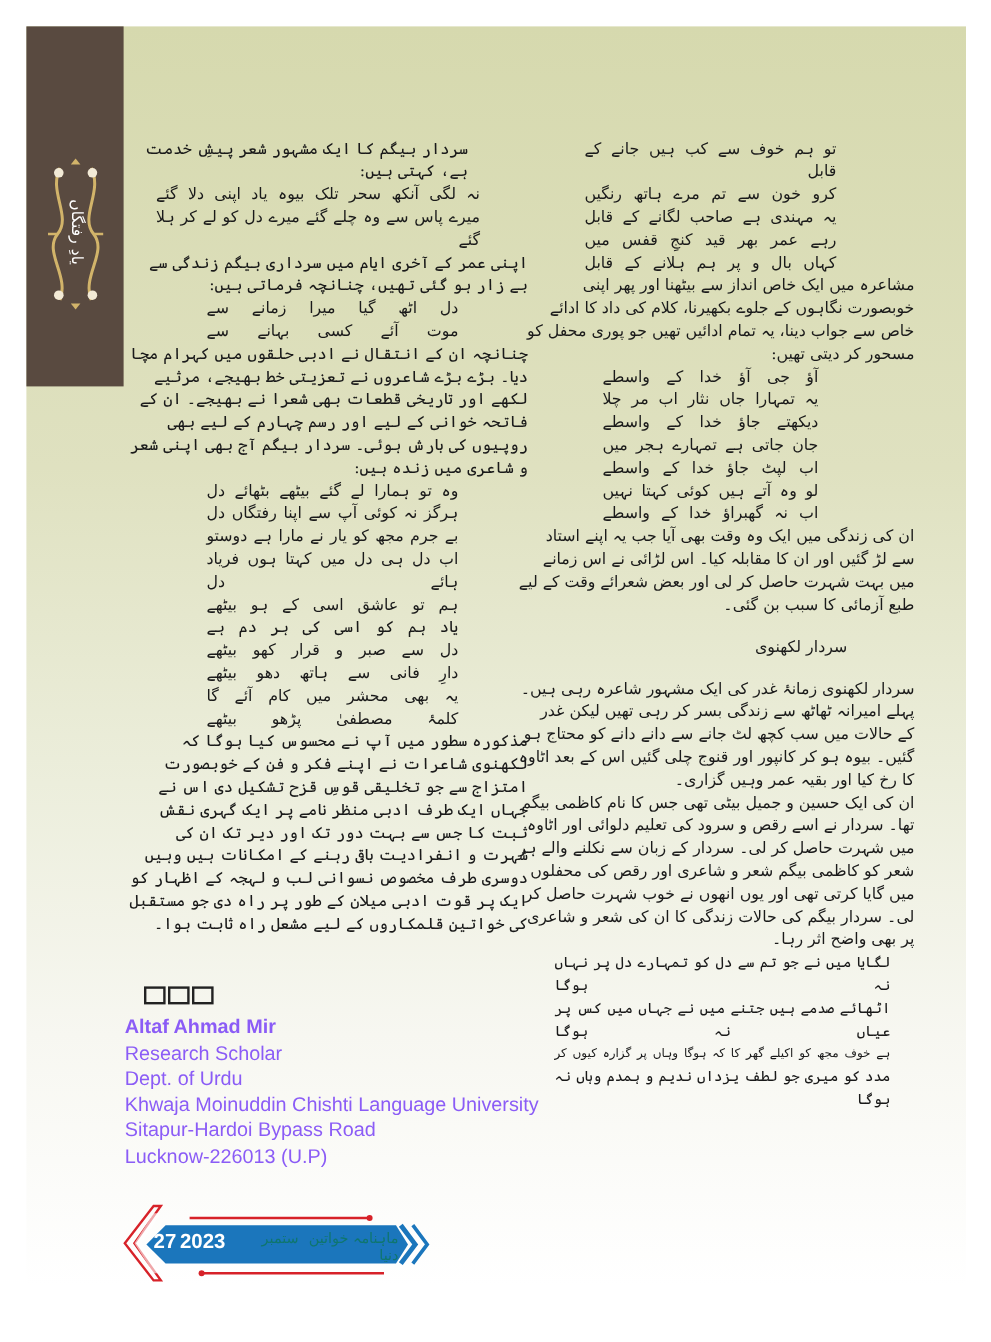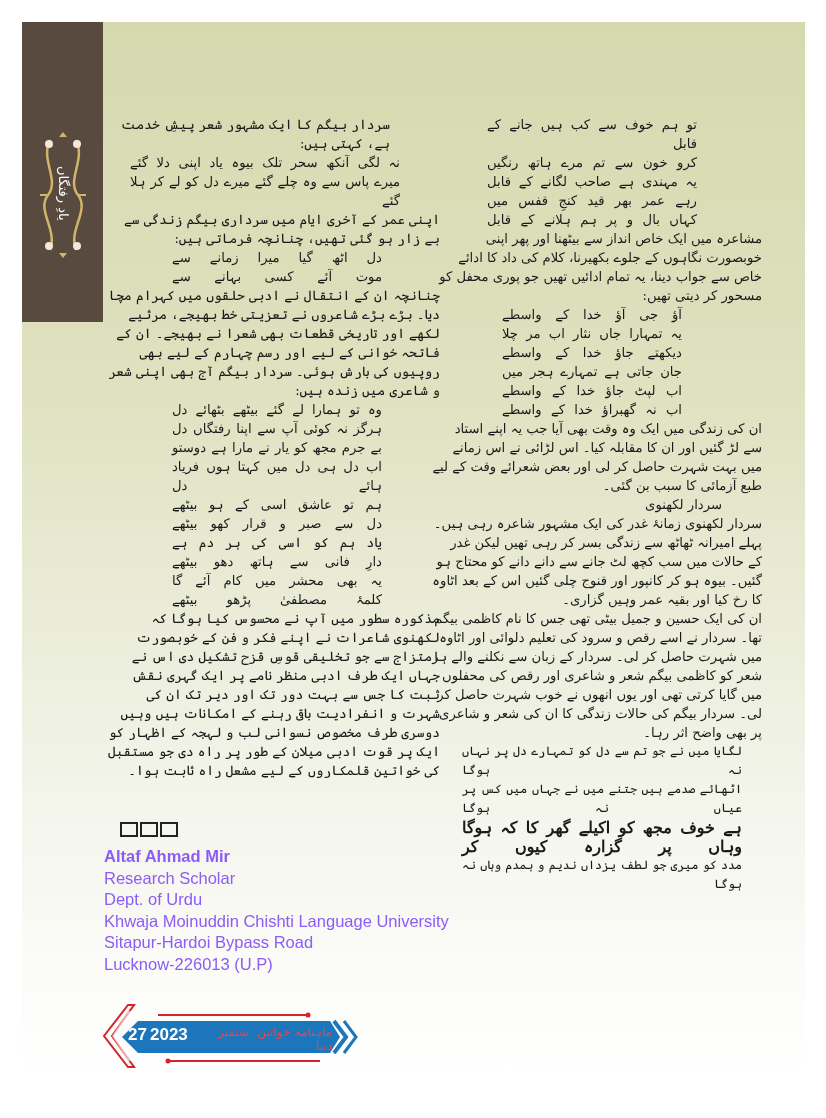--- a/index.html
+++ b/index.html
@@ -31,21 +31,21 @@
   }
   .col-right { left:432px; top:115px; width:330px; }
   .col-left { left:108px; top:115px; width:332px; }
   .para { margin:0; }
   .verse {
     margin:0 auto; text-align:justify; text-align-last:justify;
   }
   .verse-right { width:210px; margin-right:65px; }
   .verse-left { width:210px; margin-right:58px; }
   .verse-narrow { width:180px; margin-right:80px; }
-  .heading { margin:0; padding-right:40px; }
+  .heading { margin:16px; padding-right:40px; }
   .end-marks {
     position:absolute; left:120px; top:822px;
     font-family:"DejaVu Sans", sans-serif; font-size:16px; letter-spacing:1px; direction:ltr;
   }
   .end-marks span {
     display:inline-block; width:14px; height:11px; border:2px solid #222; margin-right:2px;
   }
   .author {
     position:absolute; left:104px; top:846px; direction:ltr; text-align:left;
     font-family:"Liberation Sans", sans-serif; font-size:16.5px; line-height:21.5px; color:#8b5cf6;
@@ -55,21 +55,21 @@
     position:absolute; left:100px; top:1003px; width:270px; height:66px;
   }
   .footer svg { position:absolute; left:0; top:0; }
   .f-page, .f-year {
     position:absolute; top:22px; color:#fff; font-family:"Liberation Sans", sans-serif;
     font-weight:bold; font-size:17px;
   }
   .f-page { left:28px; }
   .f-year { left:50px; }
   .f-month, .f-mag {
-    position:absolute; top:22px; color:#ef4444; font-size:12px; direction:rtl;
+    position:absolute; top:22px; color:#0f766e; font-size:12px; direction:rtl;
   }
   .f-month { left:118px; }
   .f-mag { left:152px; width:80px; text-align:right; }
 </style>
 </head>
 <body>
 
 <div class="page-bg"></div>
 
 <div class="side-tab">
@@ -92,46 +92,47 @@
   <div class="verse verse-right">کرو خون سے تم مرے ہاتھ رنگیں</div>
   <div class="verse verse-right">یہ مہندی ہے صاحب لگانے کے قابل</div>
   <div class="verse verse-right">رہے عمر بھر قید کنجِ قفس میں</div>
   <div class="verse verse-right">کہاں بال و پر ہم ہلانے کے قابل</div>
   <p class="para">مشاعرہ میں ایک خاص انداز سے بیٹھنا اور پھر اپنی خوبصورت نگاہوں کے جلوے بکھیرنا، کلام کی داد کا ادائے خاص سے جواب دینا، یہ تمام ادائیں تھیں جو پوری محفل کو مسحور کر دیتی تھیں:</p>
   <div class="verse verse-narrow">آؤ جی آؤ خدا کے واسطے</div>
   <div class="verse verse-narrow">یہ تمہارا جاں نثار اب مر چلا</div>
   <div class="verse verse-narrow">دیکھتے جاؤ خدا کے واسطے</div>
   <div class="verse verse-narrow">جان جاتی ہے تمہارے ہجر میں</div>
   <div class="verse verse-narrow">اب لپٹ جاؤ خدا کے واسطے</div>
+  <div class="verse verse-narrow">لو وہ آتے ہیں کوئی کہتا نہیں</div>
   <div class="verse verse-narrow">اب نہ گھبراؤ خدا کے واسطے</div>
   <p class="para">ان کی زندگی میں ایک وہ وقت بھی آیا جب یہ اپنے استاد سے لڑ گئیں اور ان کا مقابلہ کیا۔ اس لڑائی نے اس زمانے میں بہت شہرت حاصل کر لی اور بعض شعرائے وقت کے لیے طبع آزمائی کا سبب بن گئی۔</p>
   <p class="heading">سردار لکھنوی</p>
   <p class="para">سردار لکھنوی زمانۂ غدر کی ایک مشہور شاعرہ رہی ہیں۔ پہلے امیرانہ ٹھاٹھ سے زندگی بسر کر رہی تھیں لیکن غدر کے حالات میں سب کچھ لٹ جانے سے دانے دانے کو محتاج ہو گئیں۔ بیوہ ہو کر کانپور اور قنوج چلی گئیں اس کے بعد اٹاوہ کا رخ کیا اور بقیہ عمر وہیں گزاری۔</p>
   <p class="para">ان کی ایک حسین و جمیل بیٹی تھی جس کا نام کاظمی بیگم تھا۔ سردار نے اسے رقص و سرود کی تعلیم دلوائی اور اٹاوہ میں شہرت حاصل کر لی۔ سردار کے زبان سے نکلنے والے ہر شعر کو کاظمی بیگم شعر و شاعری اور رقص کی محفلوں میں گایا کرتی تھی اور یوں انھوں نے خوب شہرت حاصل کر لی۔ سردار بیگم کی حالات زندگی کا ان کی شعر و شاعری پر بھی واضح اثر رہا۔</p>
   <div class="verse" style="width:280px;margin-right:20px;font-size:12px;">لگایا میں نے جو تم سے دل کو تمہارے دل پر نہاں نہ ہوگا</div>
   <div class="verse" style="width:280px;margin-right:20px;font-size:12px;">اٹھائے صدمے ہیں جتنے میں نے جہاں میں کس پر عیاں نہ ہوگا</div>
-  <div class="verse" style="width:280px;margin-right:20px;font-size:16px;font-weight:bold;">ہے خوف مجھ کو اکیلے گھر کا کہ ہوگا وہاں پر گزارہ کیوں کر</div>
+  <div class="verse" style="width:280px;margin-right:20px;font-size:10px;">ہے خوف مجھ کو اکیلے گھر کا کہ ہوگا وہاں پر گزارہ کیوں کر</div>
   <div class="verse" style="width:280px;margin-right:20px;font-size:12px;">مدد کو میری جو لطف یزداں ندیم و ہمدم وہاں نہ ہوگا</div>
 </div>
 
 <div class="col col-left">
   <p class="para" style="padding-right:50px;">سردار بیگم کا ایک مشہور شعر پیشِ خدمت ہے، کہتی ہیں:</p>
   <div class="verse" style="width:270px;margin-right:40px;">نہ لگی آنکھ سحر تلک بیوہ یاد اپنی دلا گئے</div>
   <div class="verse" style="width:270px;margin-right:40px;">میرے پاس سے وہ چلے گئے میرے دل کو لے کر ہلا گئے</div>
   <p class="para">اپنی عمر کے آخری ایام میں سرداری بیگم زندگی سے بے زار ہو گئی تھیں، چنانچہ فرماتی ہیں:</p>
   <div class="verse verse-left">دل اٹھ گیا میرا زمانے سے</div>
   <div class="verse verse-left">موت آئے کسی بہانے سے</div>
   <p class="para">چنانچہ ان کے انتقال نے ادبی حلقوں میں کہرام مچا دیا۔ بڑے بڑے شاعروں نے تعزیتی خط بھیجے، مرثیے لکھے اور تاریخی قطعات بھی شعرا نے بھیجے۔ ان کے فاتحہ خوانی کے لیے اور رسم چہارم کے لیے بھی روپیوں کی بارش ہوئی۔ سردار بیگم آج بھی اپنی شعر و شاعری میں زندہ ہیں:</p>
   <div class="verse verse-left">وہ تو ہمارا لے گئے بیٹھے بٹھائے دل</div>
   <div class="verse verse-left">ہرگز نہ کوئی آپ سے اپنا رفتگاں دل</div>
   <div class="verse verse-left">بے جرم مجھ کو یار نے مارا ہے دوستو</div>
   <div class="verse verse-left">اب دل ہی دل میں کہتا ہوں فریاد ہائے دل</div>
   <div class="verse verse-left">ہم تو عاشق اسی کے ہو بیٹھے</div>
+  <div class="verse verse-left">یاد ہم کو اسی کی ہر دم ہے</div>
   <div class="verse verse-left">دل سے صبر و قرار کھو بیٹھے</div>
-  <div class="verse verse-left">یاد ہم کو اسی کی ہر دم ہے</div>
   <div class="verse verse-left">دارِ فانی سے ہاتھ دھو بیٹھے</div>
   <div class="verse verse-left">یہ بھی محشر میں کام آئے گا</div>
   <div class="verse verse-left">کلمۂ مصطفیٰ پڑھو بیٹھے</div>
   <p class="para">مذکورہ سطور میں آپ نے محسوس کیا ہوگا کہ لکھنوی شاعرات نے اپنے فکر و فن کے خوبصورت امتزاج سے جو تخلیقی قوسِ قزح تشکیل دی اس نے جہاں ایک طرف ادبی منظر نامے پر ایک گہری نقش ثبت کا جس سے بہت دور تک اور دیر تک ان کی شہرت و انفرادیت باقی رہنے کے امکانات ہیں وہیں دوسری طرف مخصوص نسوانی لب و لہجہ کے اظہار کو ایک پر قوت ادبی میلان کے طور پر راہ دی جو مستقبل کی خواتین قلمکاروں کے لیے مشعل راہ ثابت ہوا۔</p>
 </div>
 
 <div class="end-marks">
   <span></span><span></span><span></span>
 </div>
 

